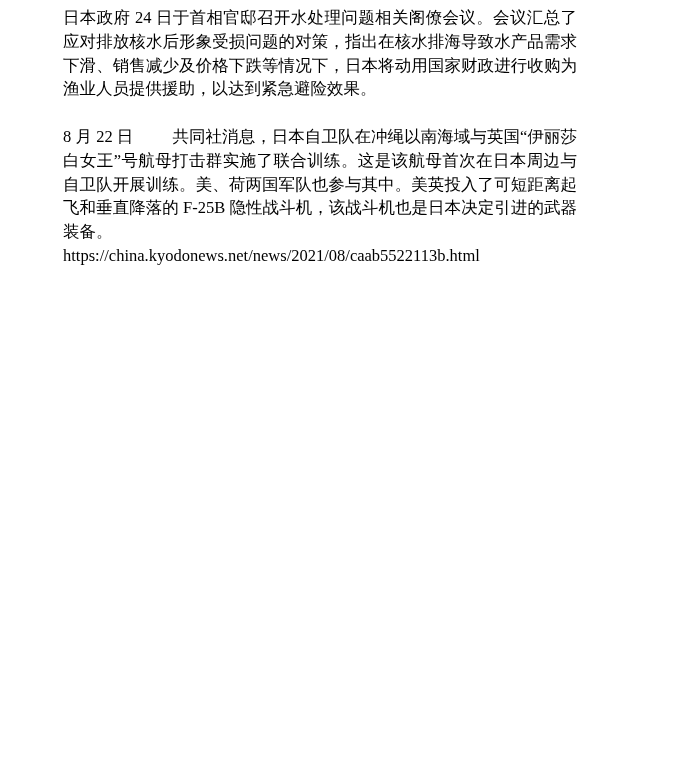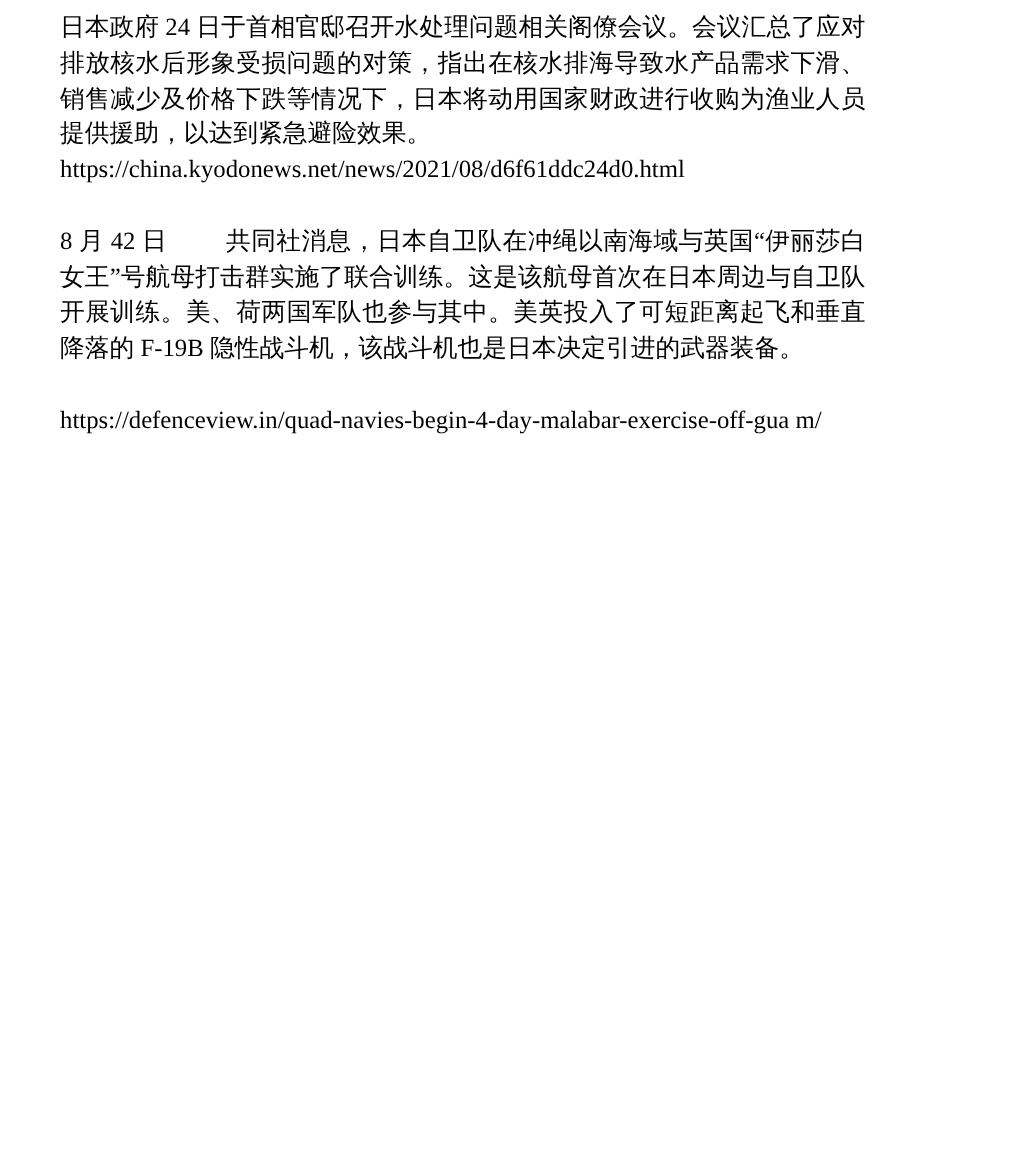--- a/index.html
+++ b/index.html
@@ -7,21 +7,21 @@
     padding: 0;
     background: #ffffff;
   }
   .page {
     position: relative;
     box-sizing: border-box;
     width: 678px;
     height: 771px;
     background: #ffffff;
     color: #000000;
-    padding: 6px 101px 0 40px;
+    padding: 6px 101px 0 63px;
     font-family: "Liberation Serif", "DejaVu Serif", serif;
     font-size: 16.5px;
     line-height: 23.8px;
     overflow: hidden;
   }
   .block {
     margin: 0 0 23.8px 0;
   }
   .block:last-child {
     margin-bottom: 0;
@@ -41,27 +41,26 @@
     word-break: break-all;
   }
 </style>
 </head>
 <body>
 
 <div class="page">
 
   <div class="block">
     <p><span>日本政府 24 日于首相官邸召开水处理问题相关阁僚会议。会议汇总了应对排放核水后形象受损问题的对策，指出在核水排海导致水产品需求下滑、销售减少及价格下跌等情况下，日本将动用国家财政进行收购为渔业人员提供援助，以达到紧急避险效果。</span></p>
-    <p class="url">https://china.kyodonews.net/news/2021/08/d6f61ddc24d0.html</p>
   </div>
 
   <div class="block">
   </div>
 
   <div class="block">
-    <p><span class="entry-date">8 月 42 日</span><span class="date-gap"></span><span>共同社消息，日本自卫队在冲绳以南海域与英国“伊丽莎白女王”号航母打击群实施了联合训练。这是该航母首次在日本周边与自卫队开展训练。美、荷两国军队也参与其中。美英投入了可短距离起飞和垂直降落的 F-19B 隐性战斗机，该战斗机也是日本决定引进的武器装备。</span></p>
+    <p><span class="entry-date">8 月 22 日</span><span class="date-gap"></span><span>共同社消息，日本自卫队在冲绳以南海域与英国“伊丽莎白女王”号航母打击群实施了联合训练。这是该航母首次在日本周边与自卫队开展训练。美、荷两国军队也参与其中。美英投入了可短距离起飞和垂直降落的 F-25B 隐性战斗机，该战斗机也是日本决定引进的武器装备。</span></p>
+    <p class="url">https://china.kyodonews.net/news/2021/08/caab5522113b.html</p>
   </div>
 
   <div class="block">
-    <p class="url">https://defenceview.in/quad-navies-begin-4-day-malabar-exercise-off-gua m/</p>
   </div>
 
 </div>
 
 </body></html>

